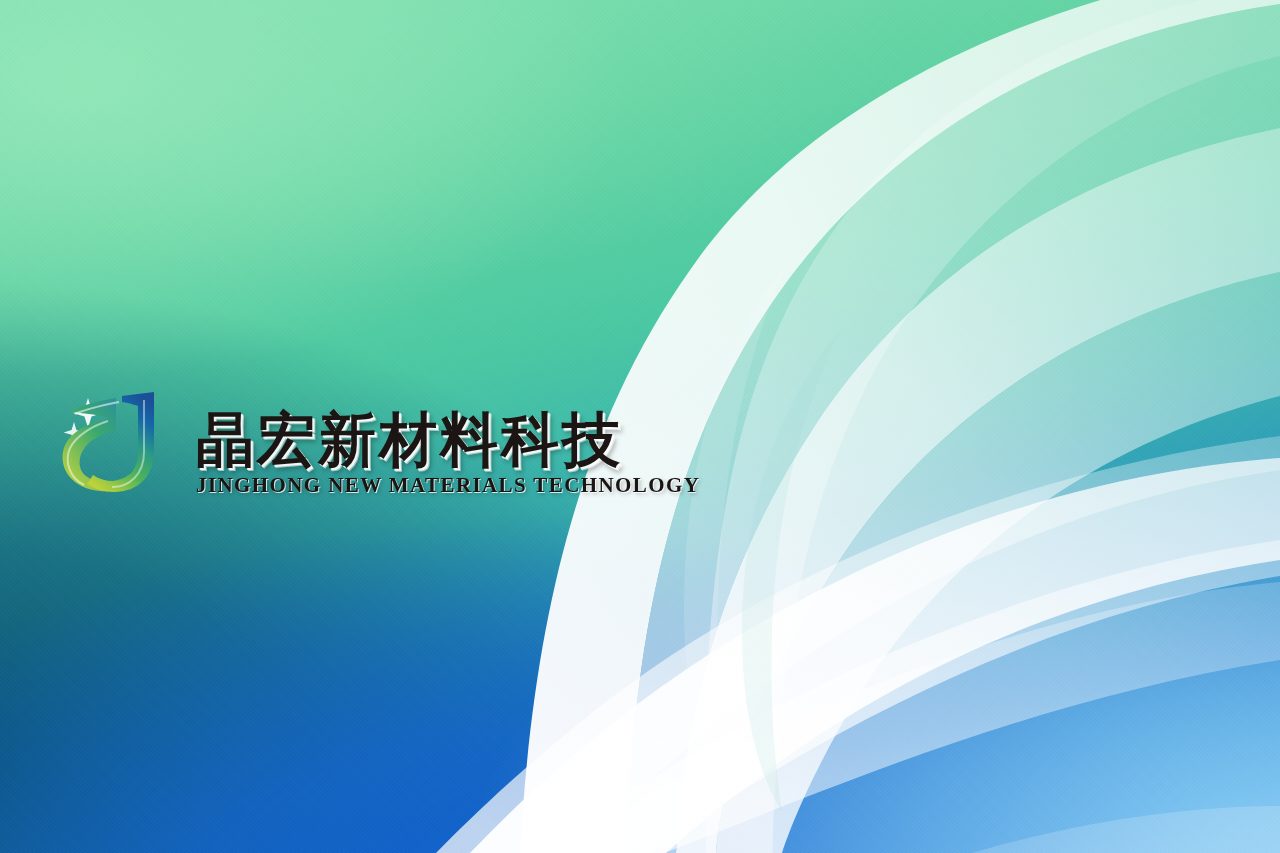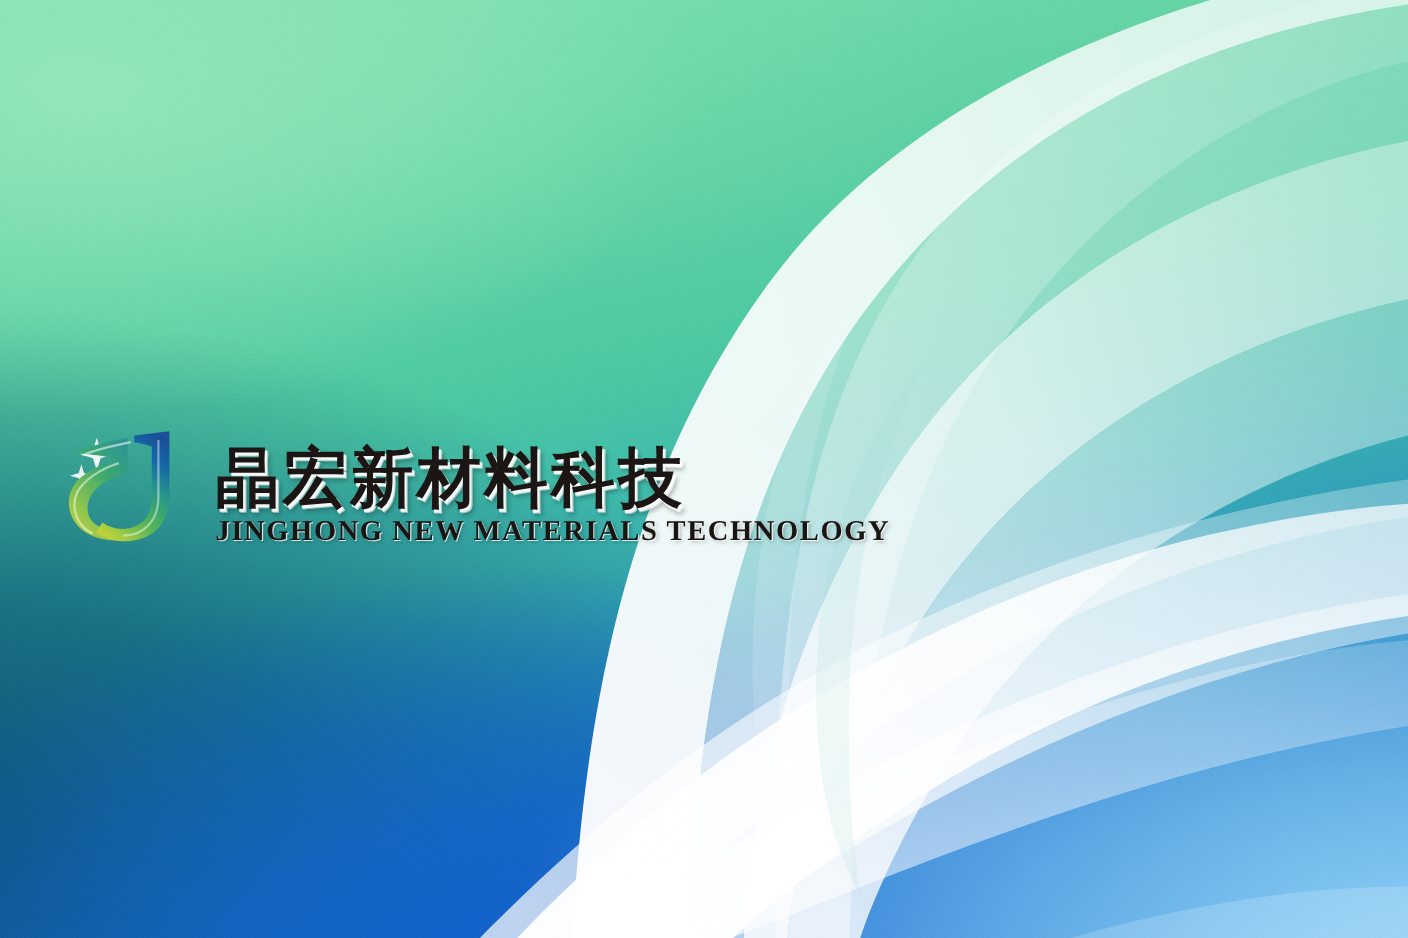--- a/index.html
+++ b/index.html
@@ -90,21 +90,21 @@
     text-shadow:
        2px 2px 0 rgba(255,255,255,.85),
        3px 3px 0 rgba(255,255,255,.55),
        4px 5px 5px rgba(0,0,0,.30);
     transform: scaleY(1.02);
     transform-origin: left top;
   }
   .logo-en {
     margin-top: 5px;
     font-family: "Liberation Serif", "DejaVu Serif", serif;
-    font-size: 26px;
+    font-size: 21px;
     font-weight: 700;
     color: #191512;
     letter-spacing: 1.4px;
     white-space: nowrap;
     text-shadow:
        1px 1px 0 rgba(255,255,255,.80),
        2px 2px 4px rgba(0,0,0,.28);
   }
 </style>
 </head>

